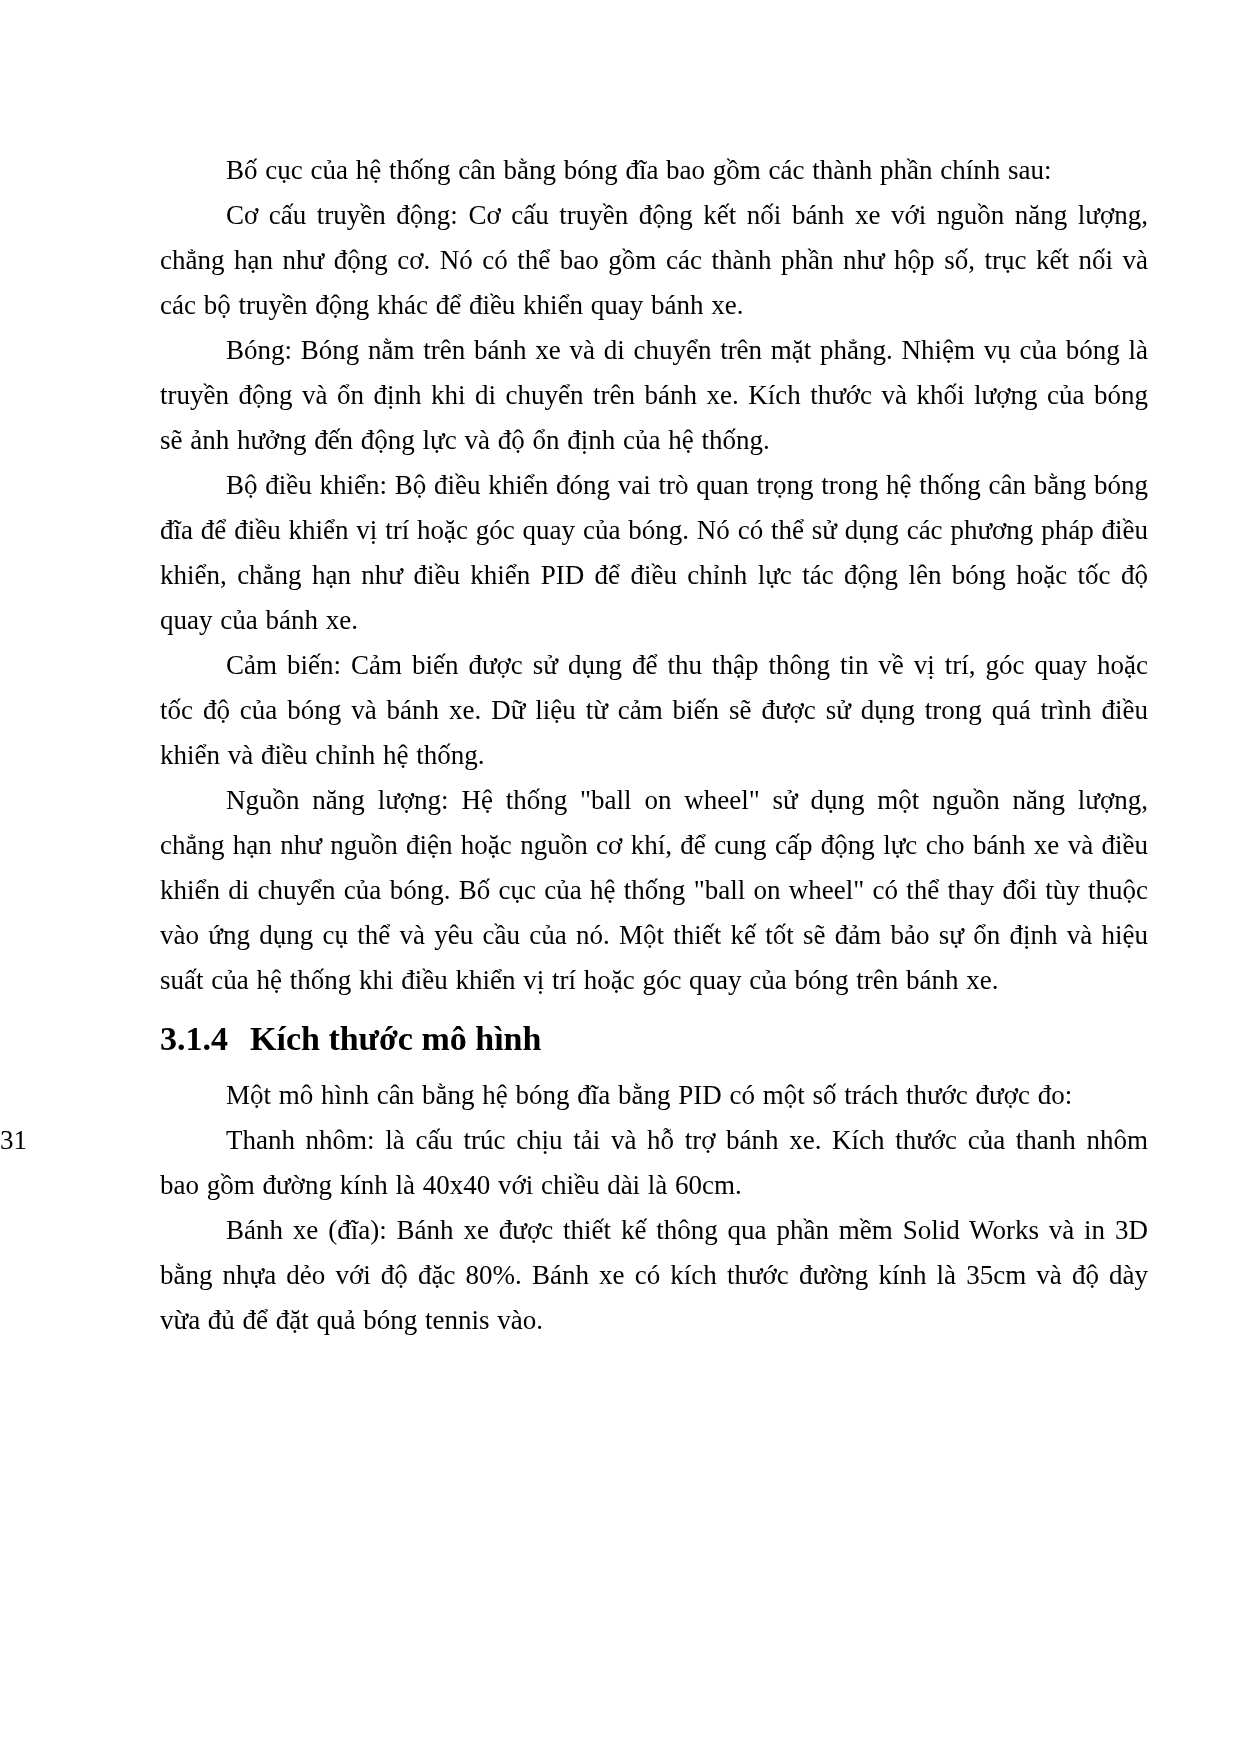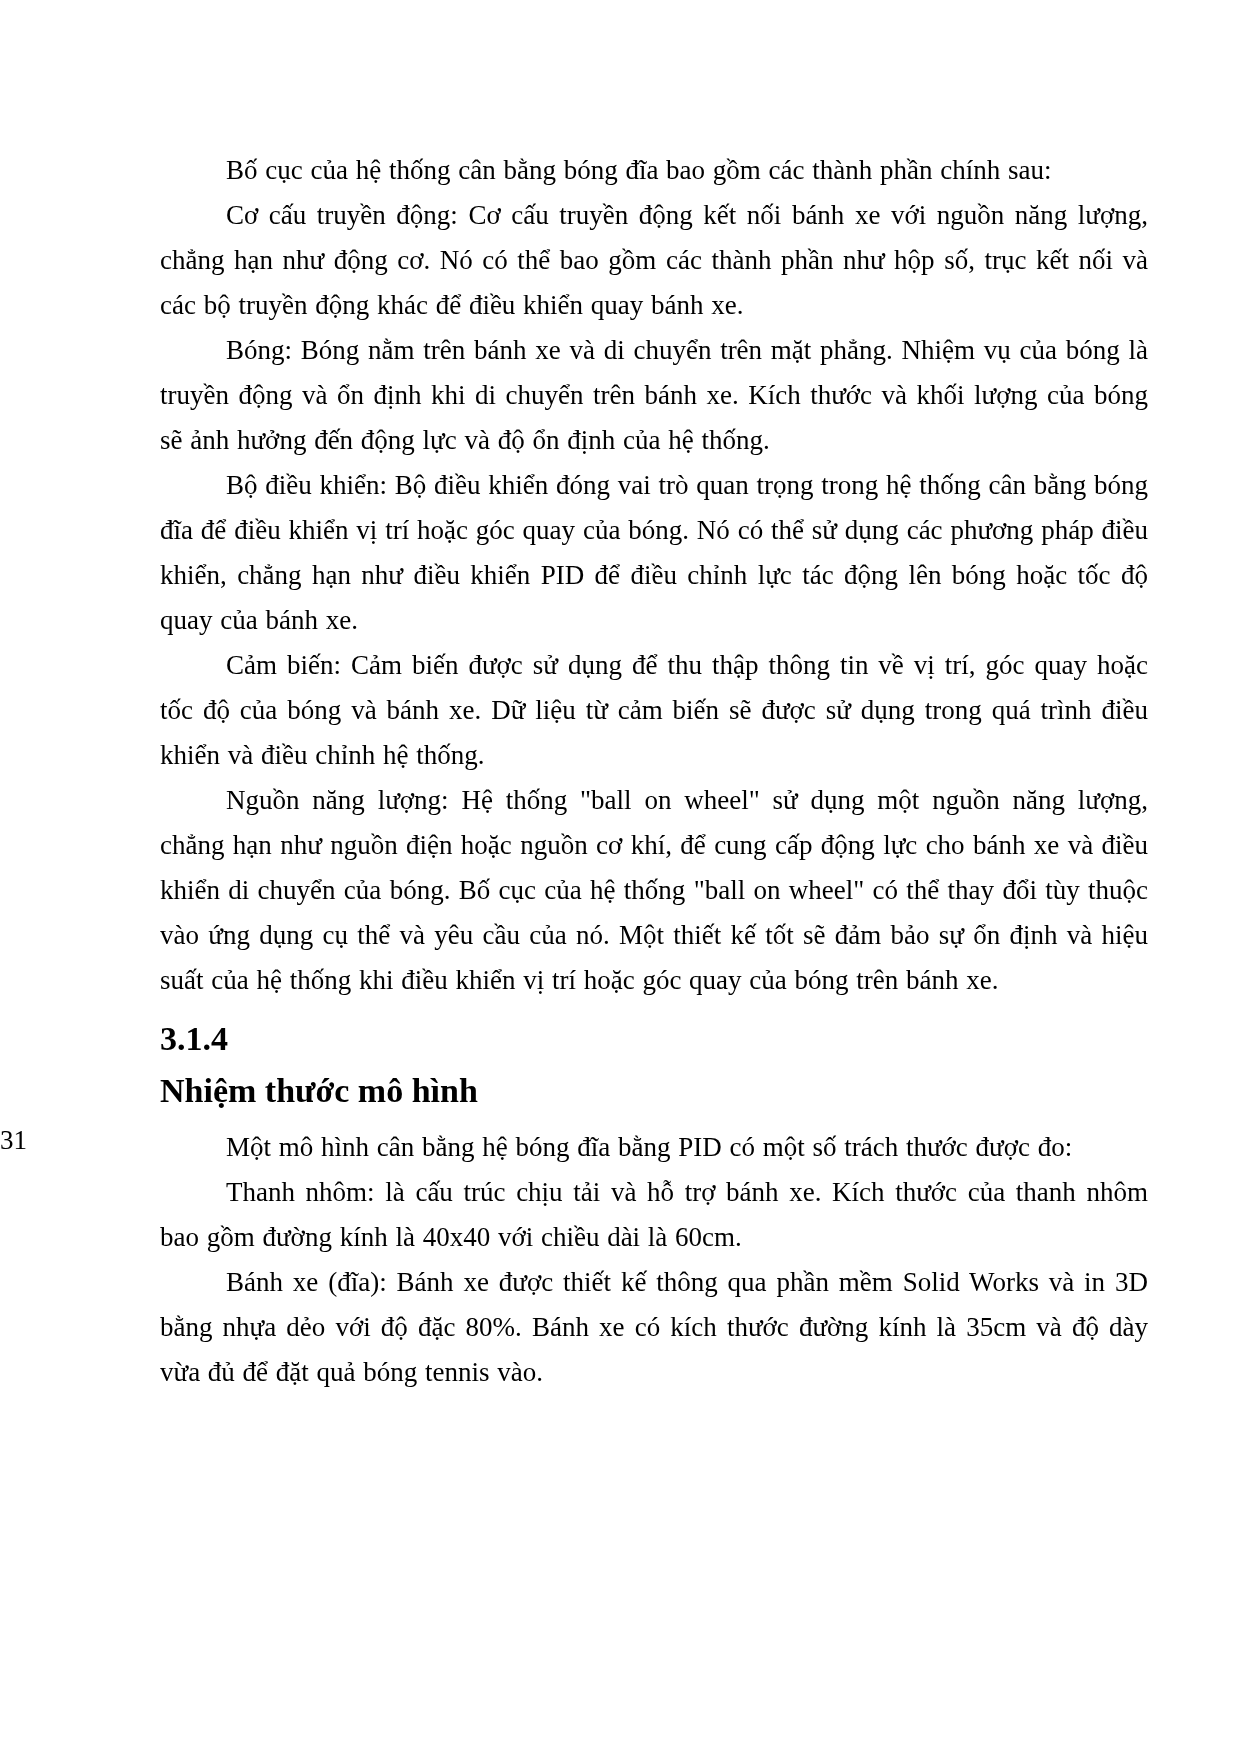--- a/index.html
+++ b/index.html
@@ -29,21 +29,20 @@
     }
     .section-heading {
       font-family: "Liberation Serif", "DejaVu Serif", serif;
       font-weight: bold;
       font-size: 34px;
       line-height: 52px;
       margin: 10px 0 8px 0;
       text-indent: 0;
       display: flex;
       align-items: baseline;
-      flex-direction: column;
     }
     .section-heading .heading-number {
       margin-right: 22px;
     }
     .page-number {
       position: absolute;
       bottom: 250px;
       left: 0;
       width: 100%;
       text-align: left;
@@ -60,21 +59,21 @@
     <p>Bố cục của hệ thống cân bằng bóng đĩa bao gồm các thành phần chính sau:</p>
     <p>Cơ cấu truyền động: Cơ cấu truyền động kết nối bánh xe với nguồn năng lượng, chẳng hạn như động cơ. Nó có thể bao gồm các thành phần như hộp số, trục kết nối và các bộ truyền động khác để điều khiển quay bánh xe.</p>
     <p>Bóng: Bóng nằm trên bánh xe và di chuyển trên mặt phẳng. Nhiệm vụ của bóng là truyền động và ổn định khi di chuyển trên bánh xe. Kích thước và khối lượng của bóng sẽ ảnh hưởng đến động lực và độ ổn định của hệ thống.</p>
     <p>Bộ điều khiển: Bộ điều khiển đóng vai trò quan trọng trong hệ thống cân bằng bóng đĩa để điều khiển vị trí hoặc góc quay của bóng. Nó có thể sử dụng các phương pháp điều khiển, chẳng hạn như điều khiển PID để điều chỉnh lực tác động lên bóng hoặc tốc độ quay của bánh xe.</p>
     <p>Cảm biến: Cảm biến được sử dụng để thu thập thông tin về vị trí, góc quay hoặc tốc độ của bóng và bánh xe. Dữ liệu từ cảm biến sẽ được sử dụng trong quá trình điều khiển và điều chỉnh hệ thống.</p>
     <p>Nguồn năng lượng: Hệ thống "ball on wheel" sử dụng một nguồn năng lượng, chẳng hạn như nguồn điện hoặc nguồn cơ khí, để cung cấp động lực cho bánh xe và điều khiển di chuyển của bóng. Bố cục của hệ thống "ball on wheel" có thể thay đổi tùy thuộc vào ứng dụng cụ thể và yêu cầu của nó. Một thiết kế tốt sẽ đảm bảo sự ổn định và hiệu suất của hệ thống khi điều khiển vị trí hoặc góc quay của bóng trên bánh xe.</p>
   </div>
 
   <h2 class="section-heading">
     <span class="heading-number">3.1.4</span>
-    <span class="heading-text">Nhiệm thước mô hình</span>
+    <span class="heading-text">Kích thước mô hình</span>
   </h2>
 
   <div class="body-text">
     <p>Một mô hình cân bằng hệ bóng đĩa bằng PID có một số trách thước được đo:</p>
     <p>Thanh nhôm:  là cấu trúc chịu tải và hỗ trợ bánh xe. Kích thước của thanh nhôm bao gồm đường kính là 40x40 với chiều dài là 60cm.</p>
     <p>Bánh xe (đĩa): Bánh xe được thiết kế thông qua phần mềm Solid Works và in 3D bằng nhựa dẻo với độ đặc 80%. Bánh xe có kích thước đường kính là 35cm và độ dày vừa đủ để đặt quả bóng tennis vào.</p>
   </div>
 
   <div class="page-number">31</div>
 

